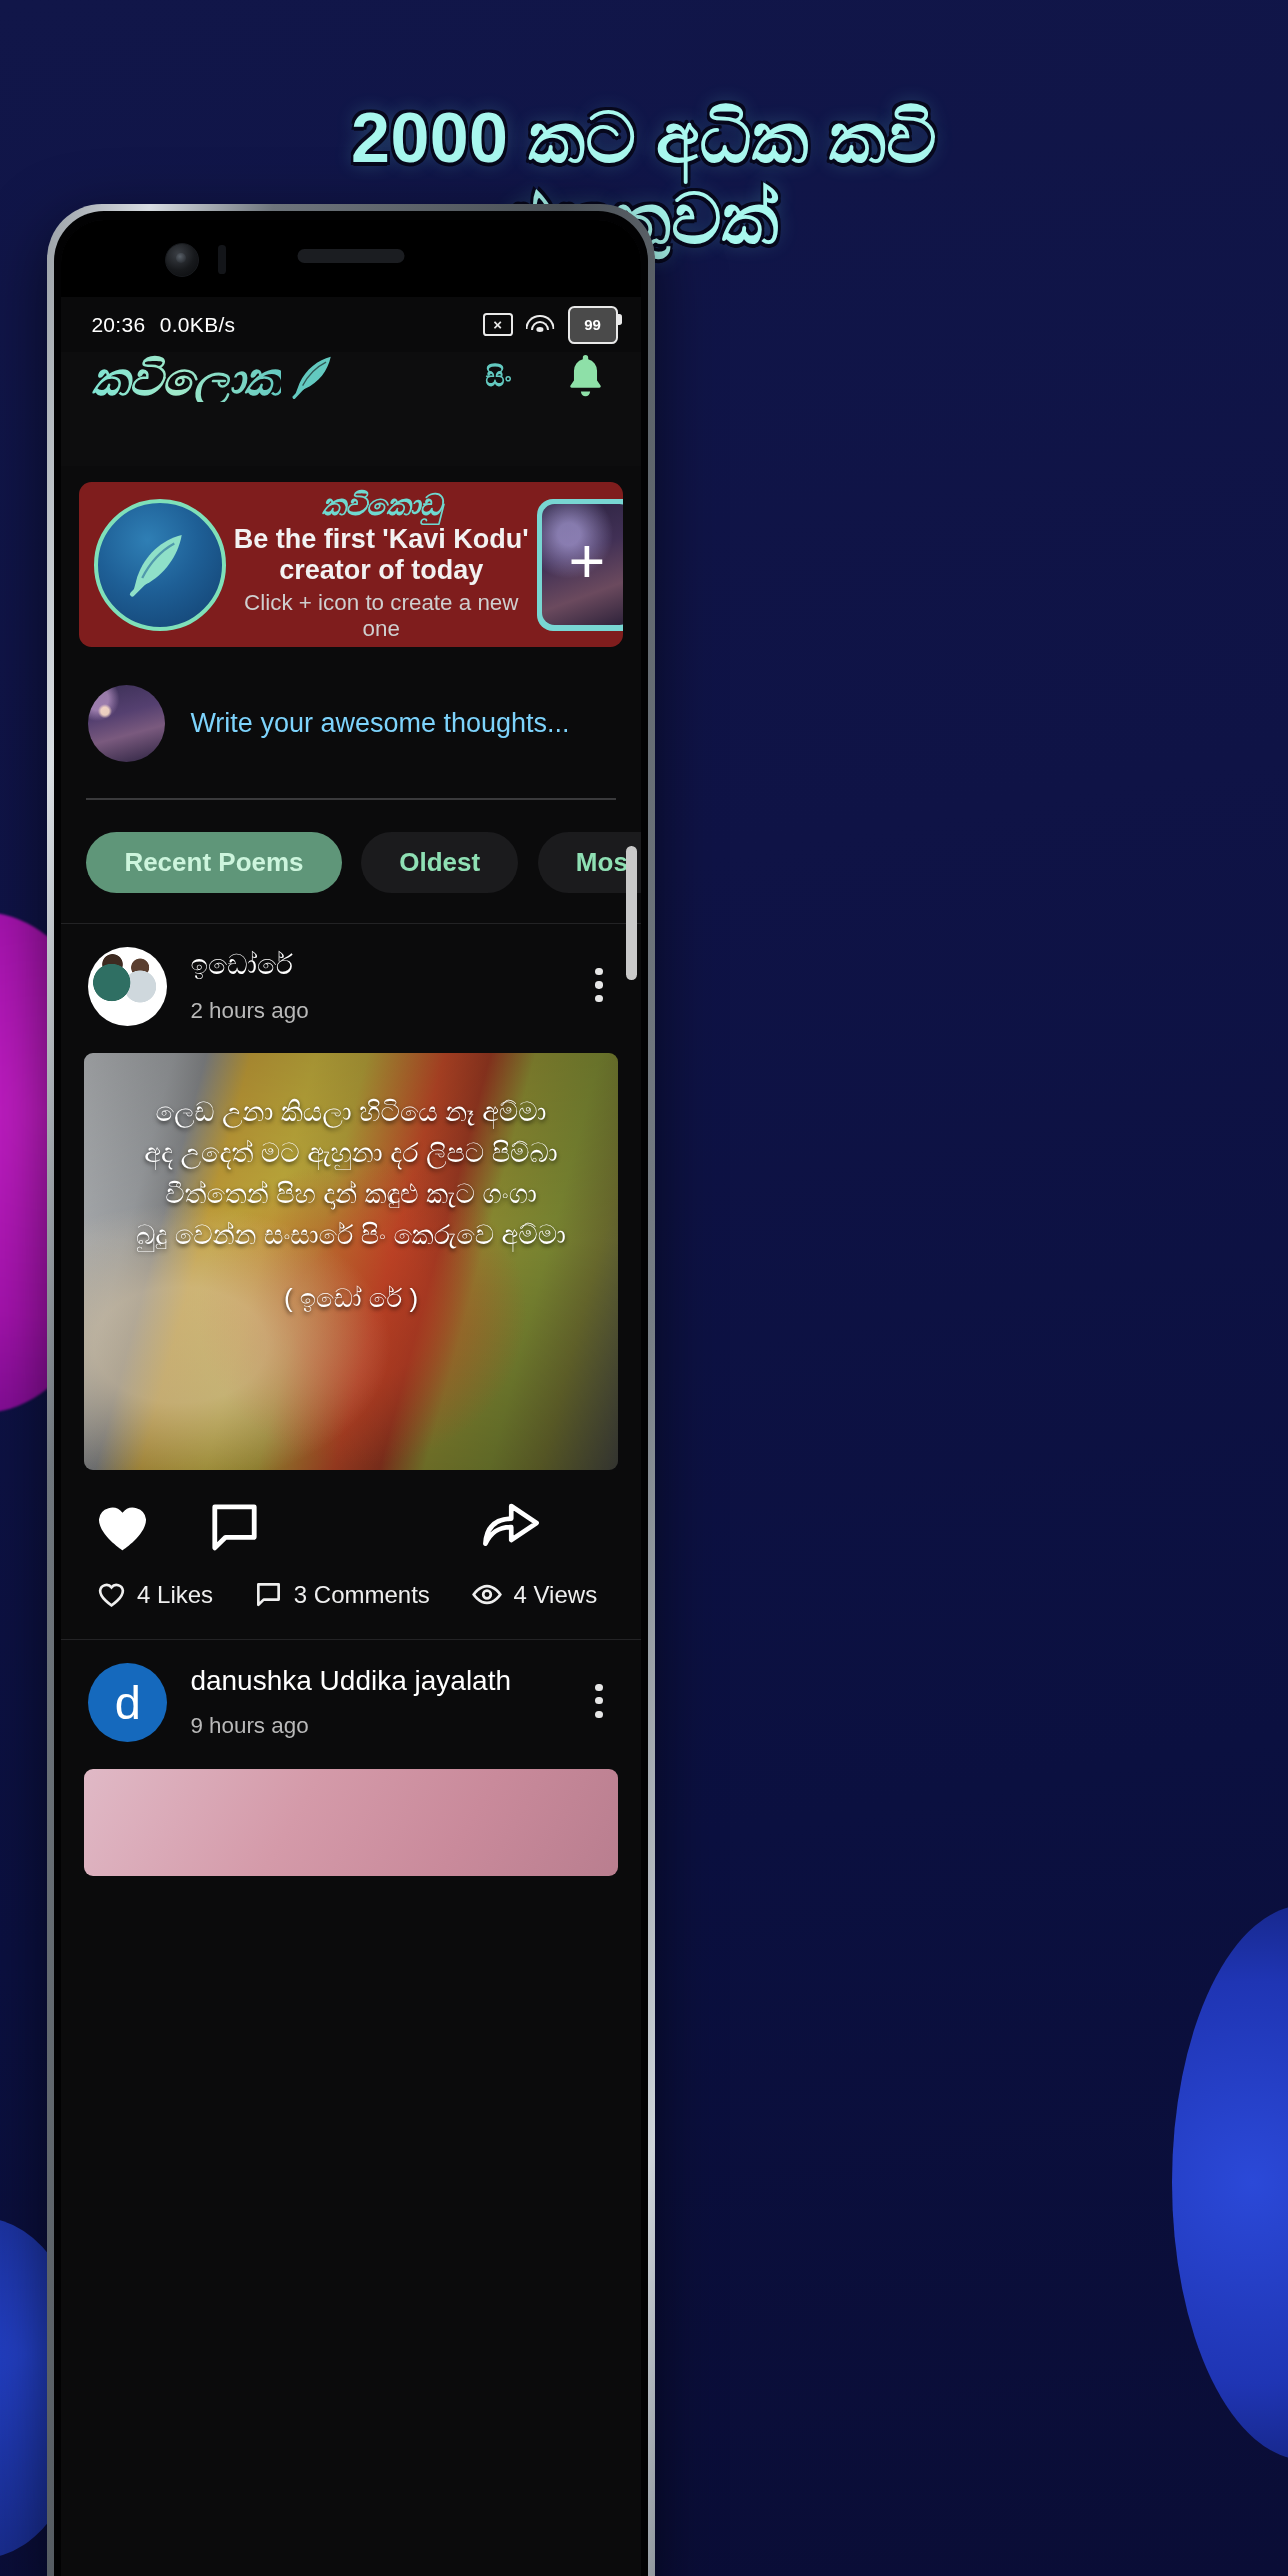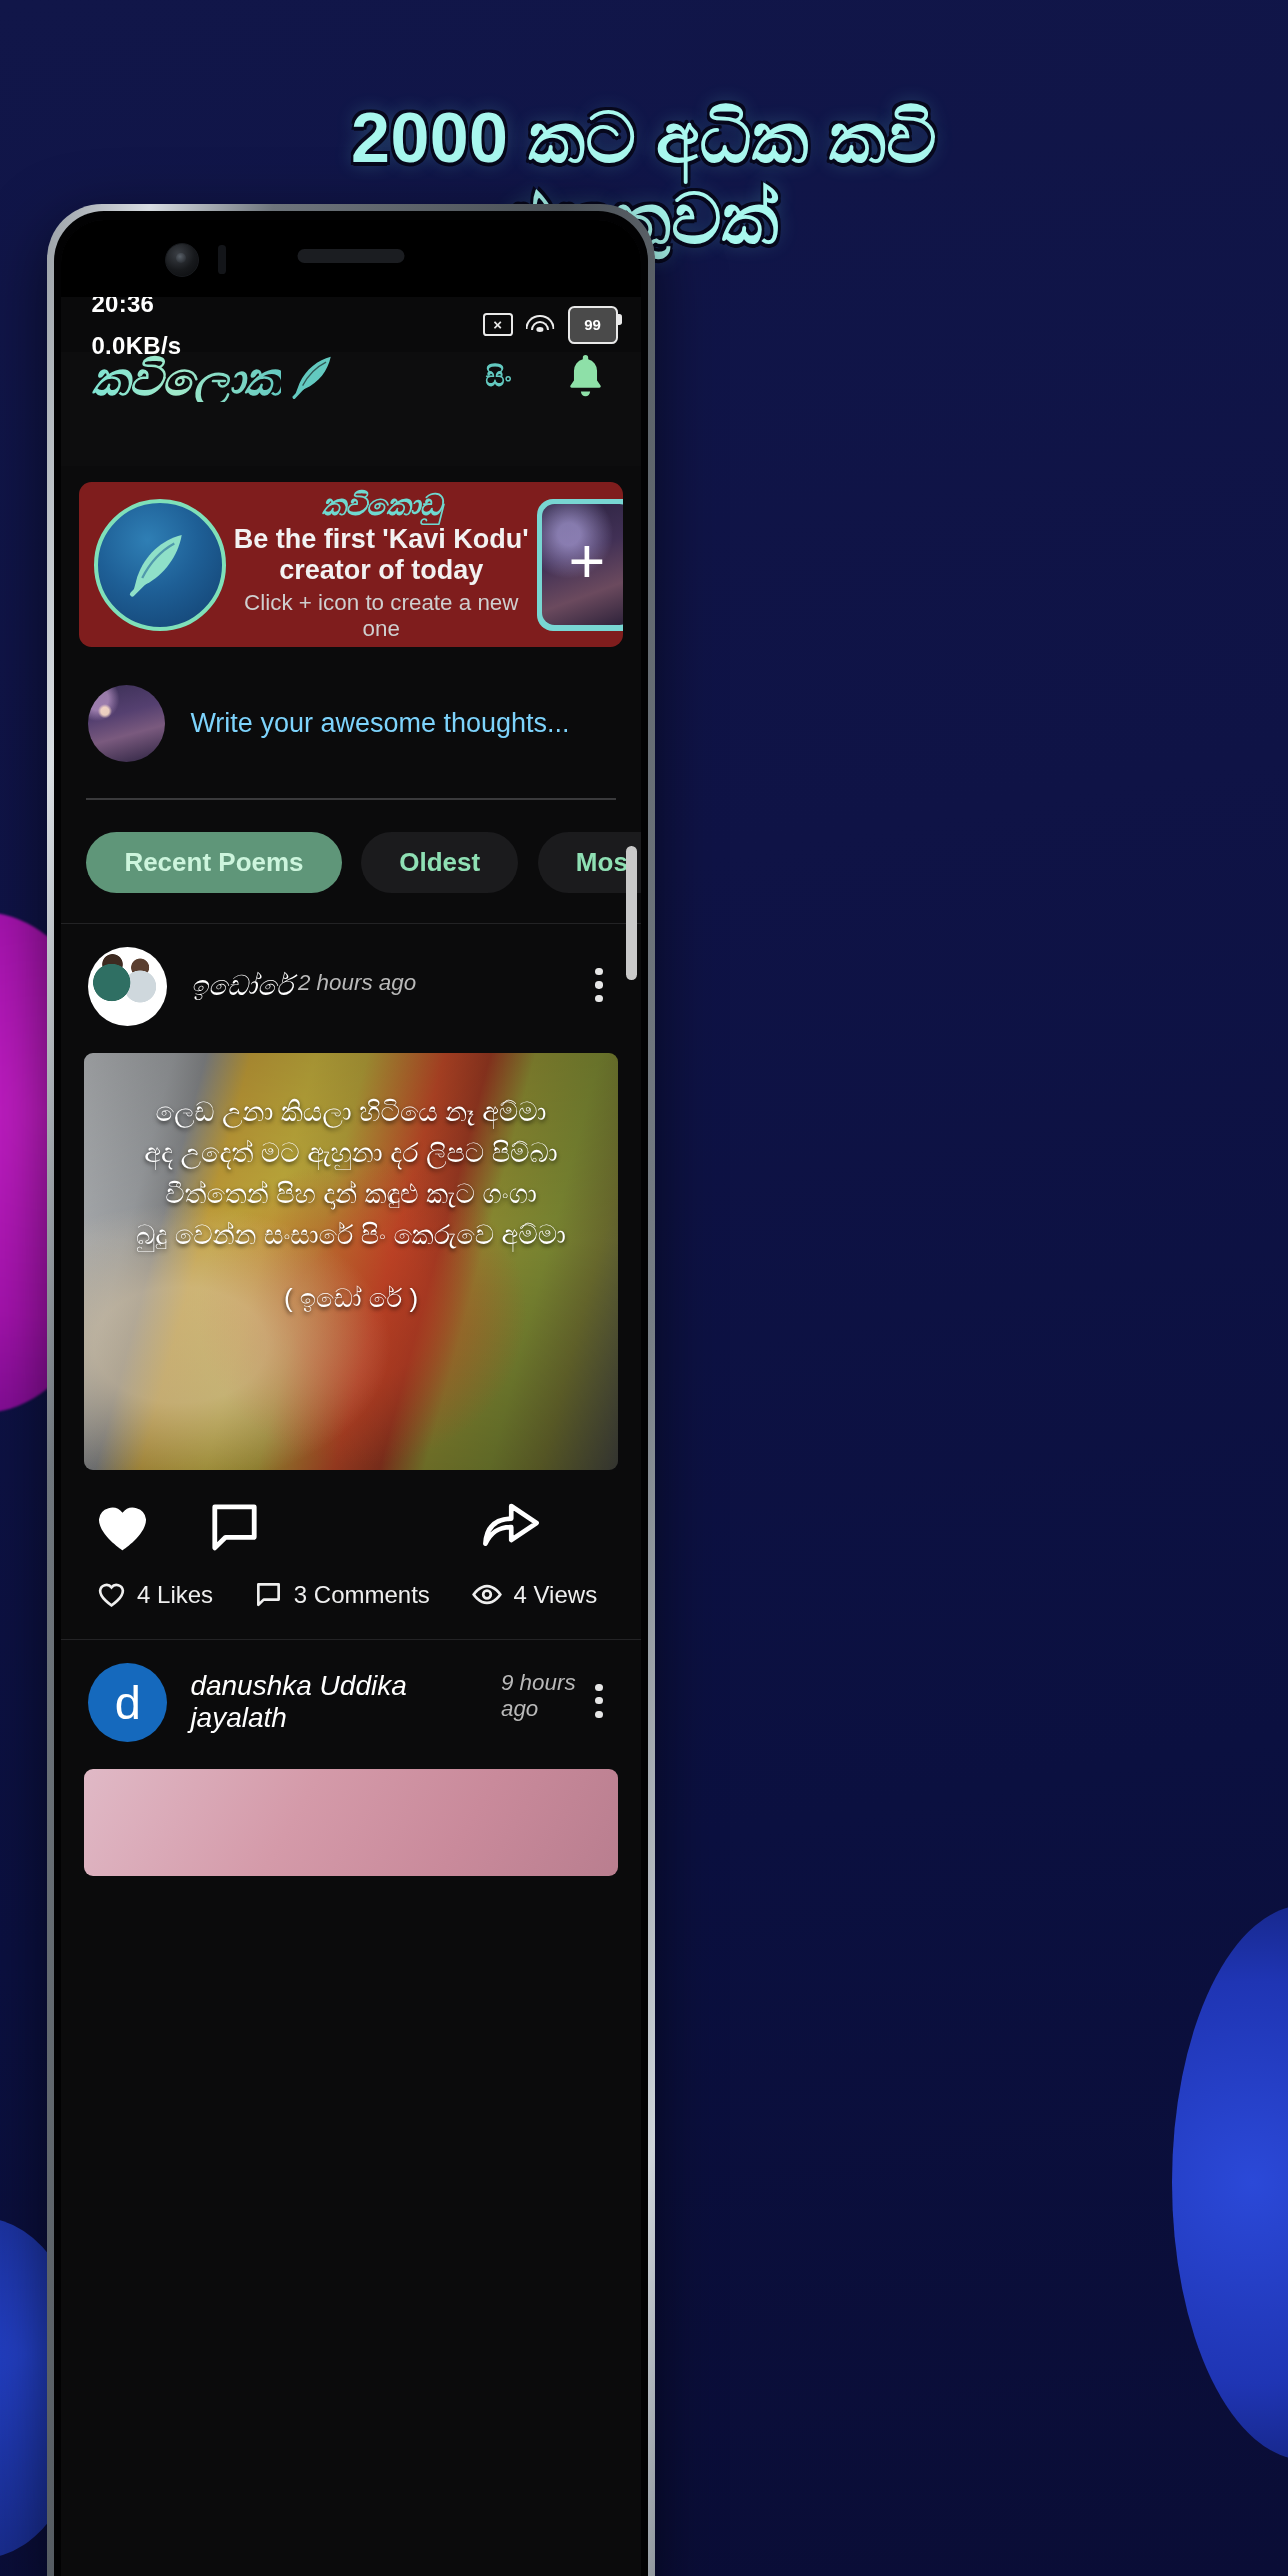--- a/index.html
+++ b/index.html
@@ -102,21 +102,21 @@
     width:107px; height:14.3px; border-radius:7.2px;
     background:#1b1d21;
   }
 
   
   #status-bar {
     height:55px; background:#0a0a0b;
     display:flex; align-items:center; justify-content:space-between;
     padding:0 23px 0 30px; color:#fff;
   }
-  #status-left { font-size:24px; font-weight:700; letter-spacing:0.3px; display:flex; gap:14.3px;flex-direction:column; }
+  #status-left { font-size:21px; font-weight:400; letter-spacing:0.3px; display:flex; gap:14.3px; }
   #status-right { display:flex; align-items:center; gap:12.5px; }
   .nosim {
     width:30px;height:22.4px;border:2.2px solid #e9e9e9;border-radius:3.6px;
     position:relative; display:flex;align-items:center;justify-content:center;
     font-size:15px;font-weight:700;color:#e9e9e9; line-height:1;
   }
   .wifi { width:30px; height:23px; position:relative; }
   .wifi i {
     position:absolute; left:50%; transform:translateX(-50%);
     border:2.7px solid #ececec; border-bottom:none; border-radius:50% 50% 0 0 / 100% 100% 0 0;
@@ -242,21 +242,21 @@
   }
   #post1-avatar {
     background:#fff;
     background-image:
       radial-gradient(circle at 30% 45%, #2f6f63 0 26%, transparent 27%),
       radial-gradient(circle at 66% 50%, #cfd8dd 0 24%, transparent 25%),
       radial-gradient(circle at 31% 22%, #3d2a20 0 12%, transparent 13%),
       radial-gradient(circle at 66% 26%, #5a3f30 0 11%, transparent 12%);
   }
   #post2-avatar { background:#1569bd; color:#fff; font-size:47px; font-weight:400; }
-  .post-meta { display:flex;flex-direction:row;gap:5px;font-style:italic; }
+  .post-meta { display:flex;flex-direction:column;gap:16px; }
   .post-author { font-size:28px;color:#fff;font-weight:400; }
   .post-time { font-size:22.4px;color:#b9b9b9; }
   .post-menu {
     position:absolute; right:38px; top:50%; transform:translateY(-50%);
     display:flex;flex-direction:column;gap:6.3px;
   }
   .post-menu i { width:7.2px;height:7.2px;border-radius:50%;background:#e6e6e6;display:block; }
 
   
   #poem-image {

